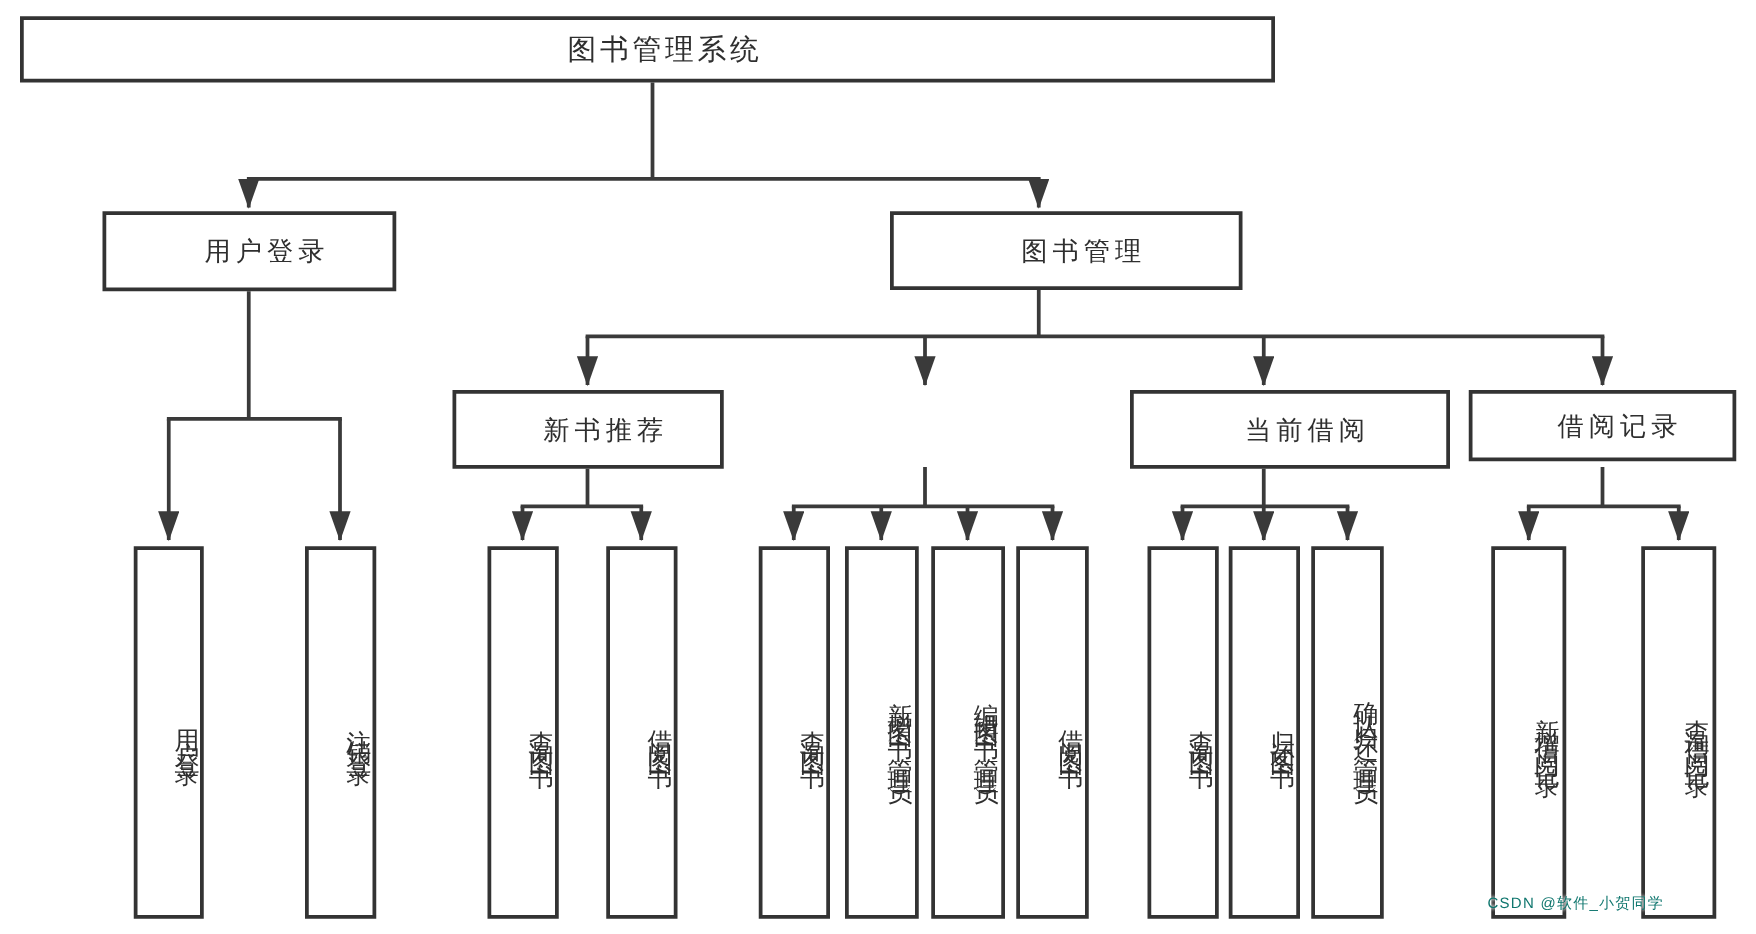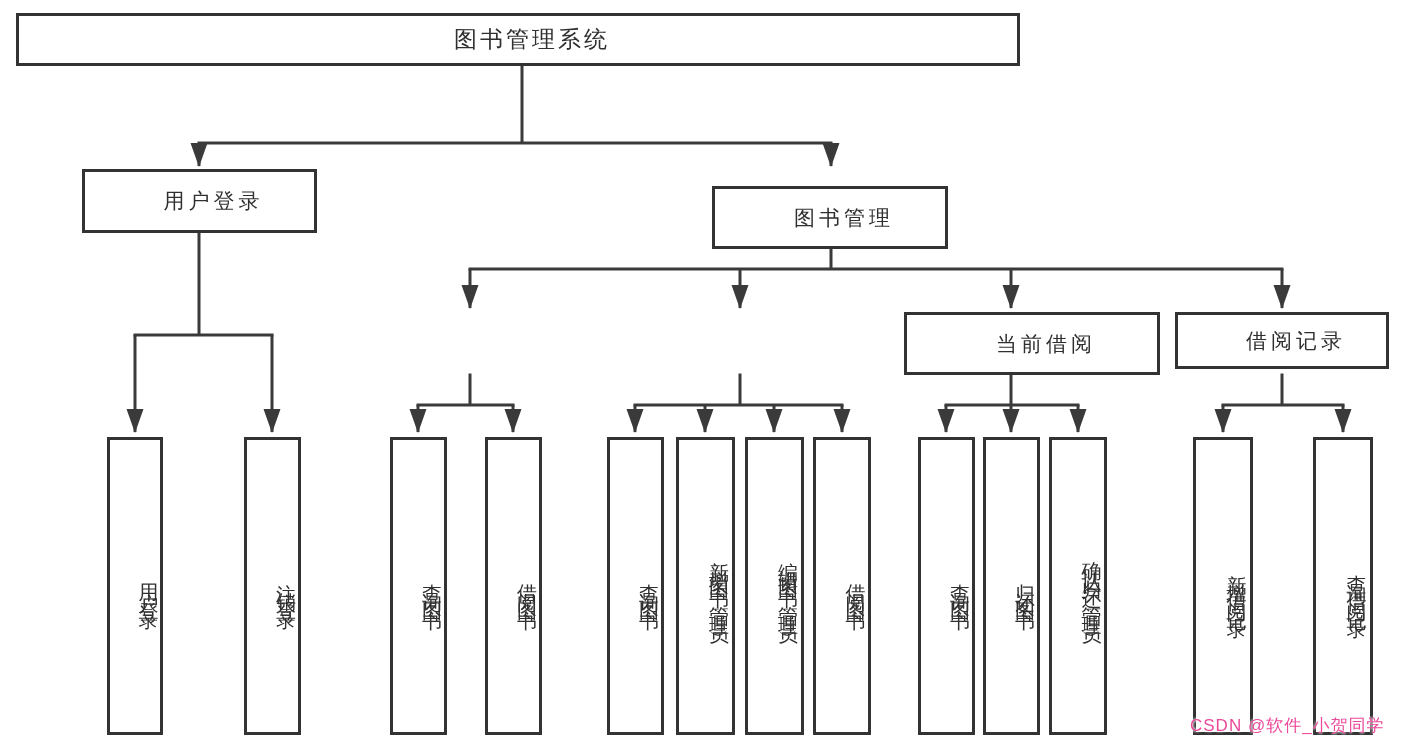--- a/index.html
+++ b/index.html
@@ -36,23 +36,23 @@
     writing-mode: vertical-lr;
     text-orientation: mixed;
     font-size: 20px;
     letter-spacing: 9px;
     line-height: 1;
   }
   .watermark {
     position: absolute;
     left: 1190px;
     top: 714px;
-    font-size: 17px;
+    font-size: 12px;
     letter-spacing: 1px;
-    color: #ec4899;
+    color: #0f766e;
     white-space: nowrap;
     z-index: 5;
     text-shadow: 0 0 3px #ffffff, 0 0 3px #ffffff;
   }
   .cline { stroke: #3a3a3a; stroke-width: 3; fill: none; }
 </style>
 </head>
 <body>
 
 <div id="canvas">
@@ -94,22 +94,23 @@
     <line class="cline" x1="1078" y1="405" x2="1078" y2="432" marker-end="url(#arrow)"></line>
 
     <path class="cline" d="M1282,375 V405 M1223,405 H1343" stroke-linecap="square"></path>
     <line class="cline" x1="1223" y1="405" x2="1223" y2="432" marker-end="url(#arrow)"></line>
     <line class="cline" x1="1343" y1="405" x2="1343" y2="432" marker-end="url(#arrow)"></line>
   </svg>
 
   <div class="box h root" style="left:16px;top:13px;width:1004px;height:53px">图书管理系统</div>
 
   <div class="box h" style="left:82px;top:169px;width:235px;height:64px">用户登录</div>
-  <div class="box h" style="left:712px;top:186px;width:236px;height:63px">图书管理</div>
+  <div class="box h" style="left:712px;top:169px;width:282px;height:63px">图书管理</div>
 
+  <div class="box h" style="left:362px;top:312px;width:217px;height:63px">新书推荐</div>
   <div class="box h" style="left:904px;top:312px;width:256px;height:63px">当前借阅</div>
   <div class="box h" style="left:1175px;top:312px;width:214px;height:57px">借阅记录</div>
 
   <div class="box v" style="left:107px;top:437px;width:56px;height:298px">用户登录</div>
   <div class="box v" style="left:244px;top:437px;width:57px;height:298px">注销登录</div>
 
   <div class="box v" style="left:390px;top:437px;width:57px;height:298px">查询图书</div>
   <div class="box v" style="left:485px;top:437px;width:57px;height:298px">借阅图书</div>
 
   <div class="box v" style="left:607px;top:437px;width:57px;height:298px">查询图书</div>

